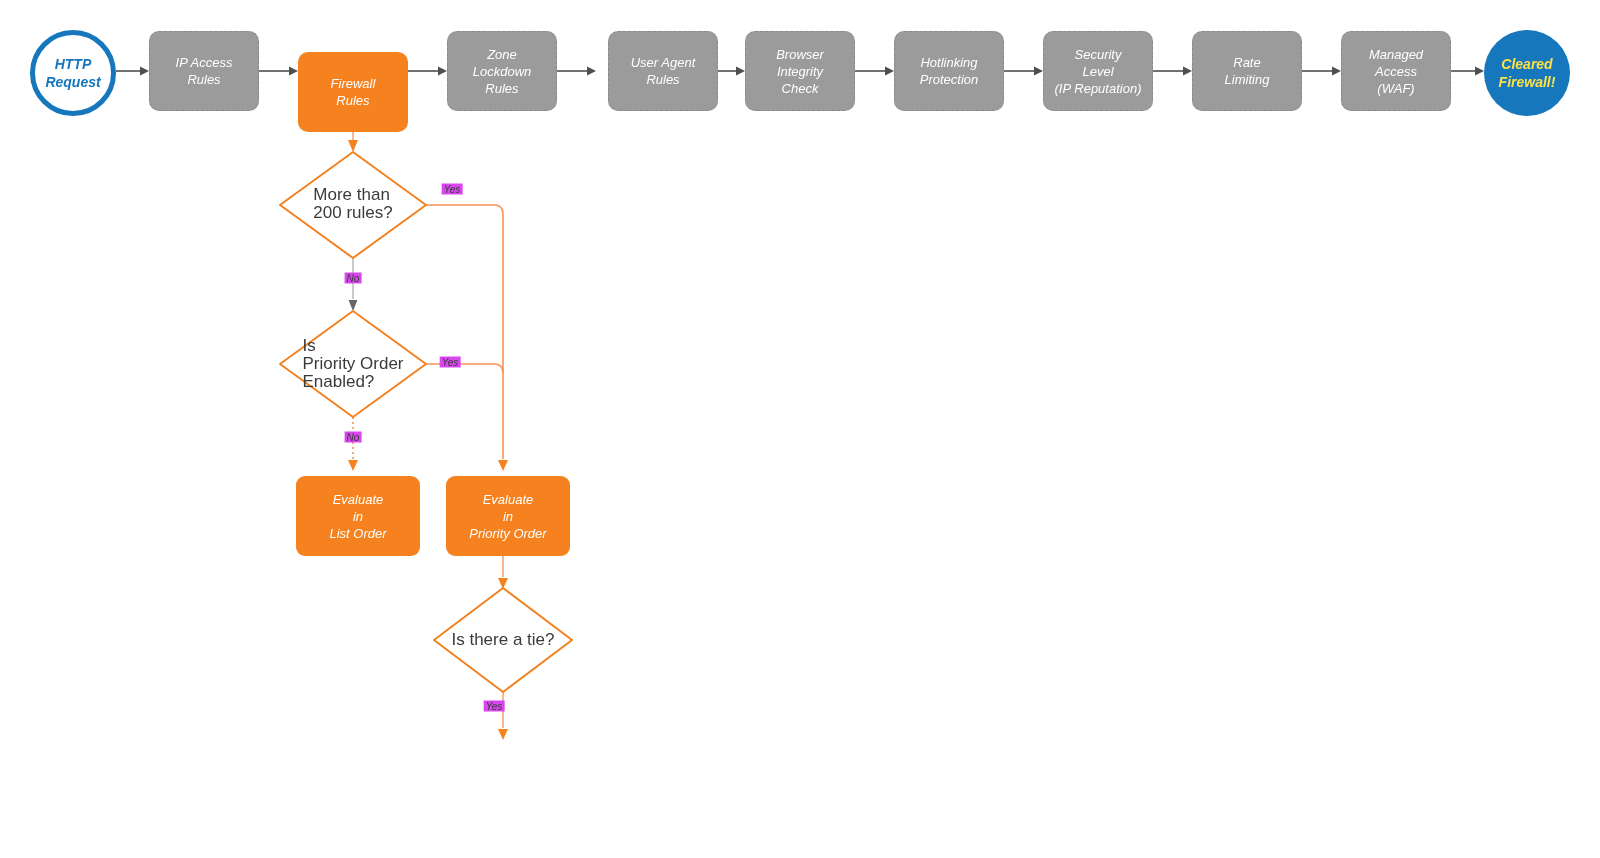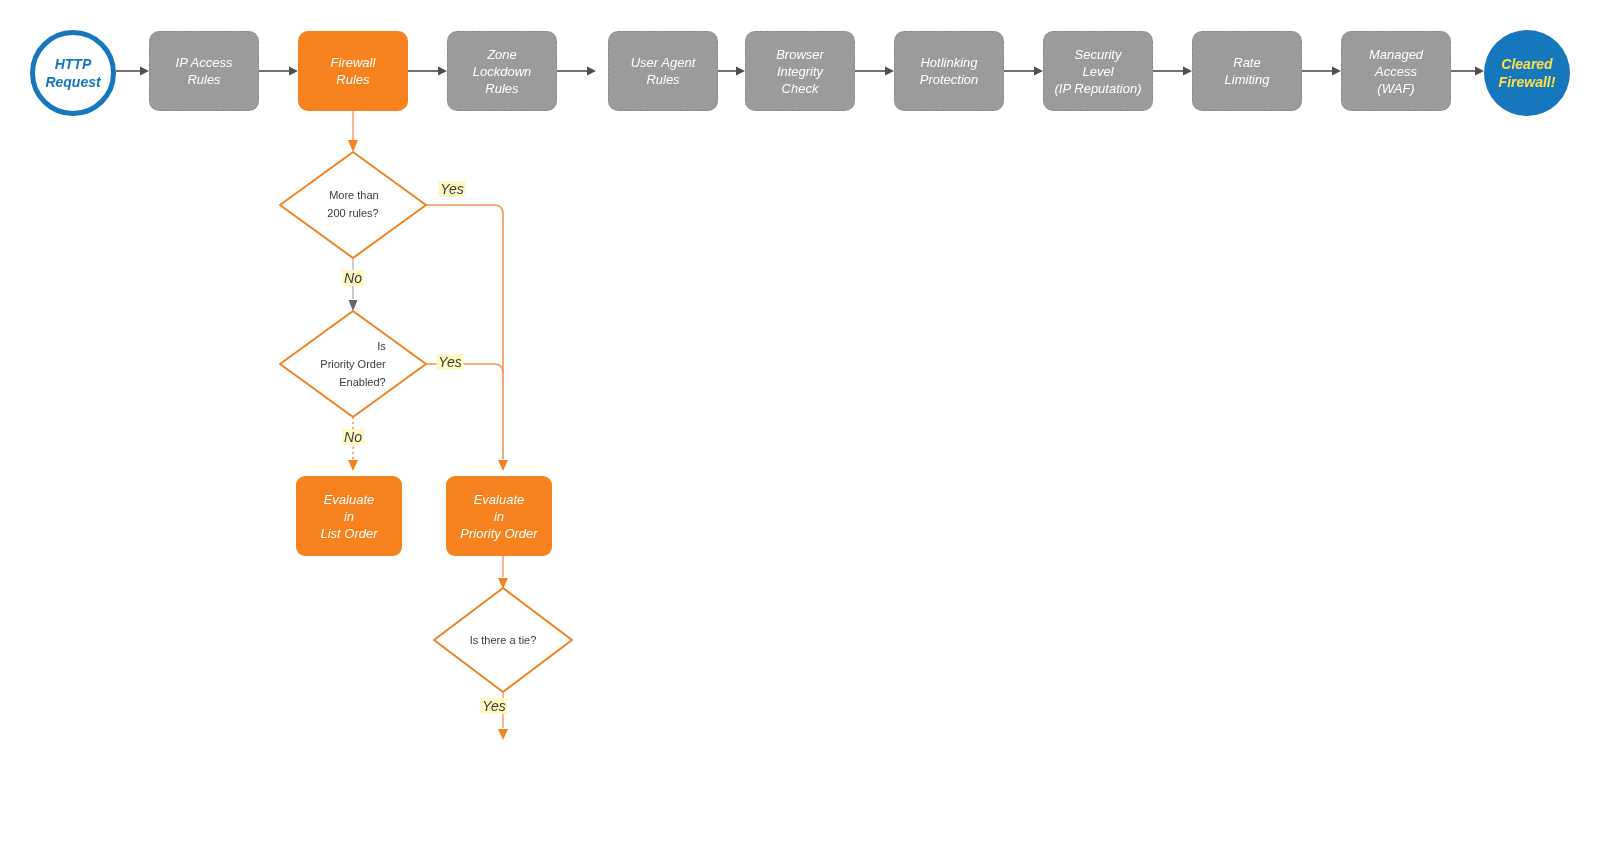--- a/index.html
+++ b/index.html
@@ -23,50 +23,50 @@
   .ln-gray{stroke:var(--gray-line); stroke-width:1.4; fill:none;}
   .ah-gray{fill:var(--gray-arrow); stroke:none;}
   .diamond{fill:#fff; stroke:var(--orange-stroke); stroke-width:2; stroke-linejoin:round;}
 
   .stage{
     position:absolute; top:31px; width:110px; height:80px;
     background:var(--gray-fill); border:1px dashed var(--gray-border);
     border-radius:10px; box-sizing:border-box;
     display:flex; align-items:center; justify-content:center;
   }
-  .stage.accent{background:var(--orange); border-color:var(--orange);}
+  .stage.accent{background:var(--orange); border-color:var(--orange);margin-top:21px;}
   .stage-label, .action-label{
     color:#fff; font-style:italic; font-size:13px; line-height:17px;
     text-align:center; white-space:pre-line;
   }
   .action{
-    position:absolute; width:106px; height:80px; background:var(--orange);
+    position:absolute; width:124px; height:80px; background:var(--orange);
     border-radius:9px; display:flex; align-items:center; justify-content:center;
   }
   .circle{
     position:absolute; width:86px; height:86px; border-radius:50%;
     box-sizing:border-box; display:flex; align-items:center; justify-content:center;
   }
   .circle.start{top:30px; left:30px; background:#fff; border:5px solid var(--blue);}
   .circle.end{top:30px; left:1484px; background:var(--blue);}
   .circle-label{
     font-weight:bold; font-style:italic; font-size:14px; line-height:18px;
     text-align:center; white-space:pre-line;
   }
   .circle.start .circle-label{color:var(--blue);}
   .circle.end .circle-label{color:#fde047;}
   .diamond-label{
     position:absolute; transform:translate(-50%,-50%);
-    color:var(--text-dark); font-size:11px; line-height:18px;
-    text-align:right; white-space:pre-line;
+    color:var(--text-dark); font-size:17px; line-height:18px;
+    text-align:left; white-space:pre-line;
   }
   .edge-label{
     position:absolute; transform:translate(-50%,-50%);
-    color:var(--text-dark); font-style:italic; font-size:14px;
-    background:#fef9c3; padding:0 2px; white-space:nowrap;
+    color:var(--text-dark); font-style:italic; font-size:10px;
+    background:#d946ef; padding:0 2px; white-space:nowrap;
   }
 </style>
 </head>
 <body>
 
 <div class="canvas">
 
   <svg class="layer" viewBox="0 0 1600 858">
 
     <g>

